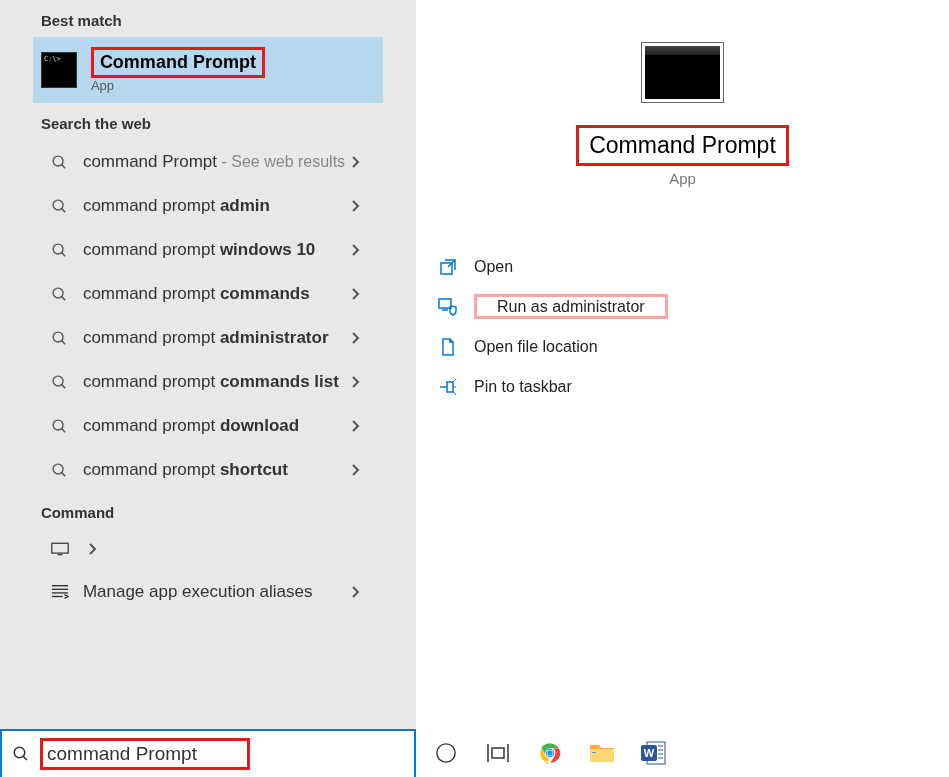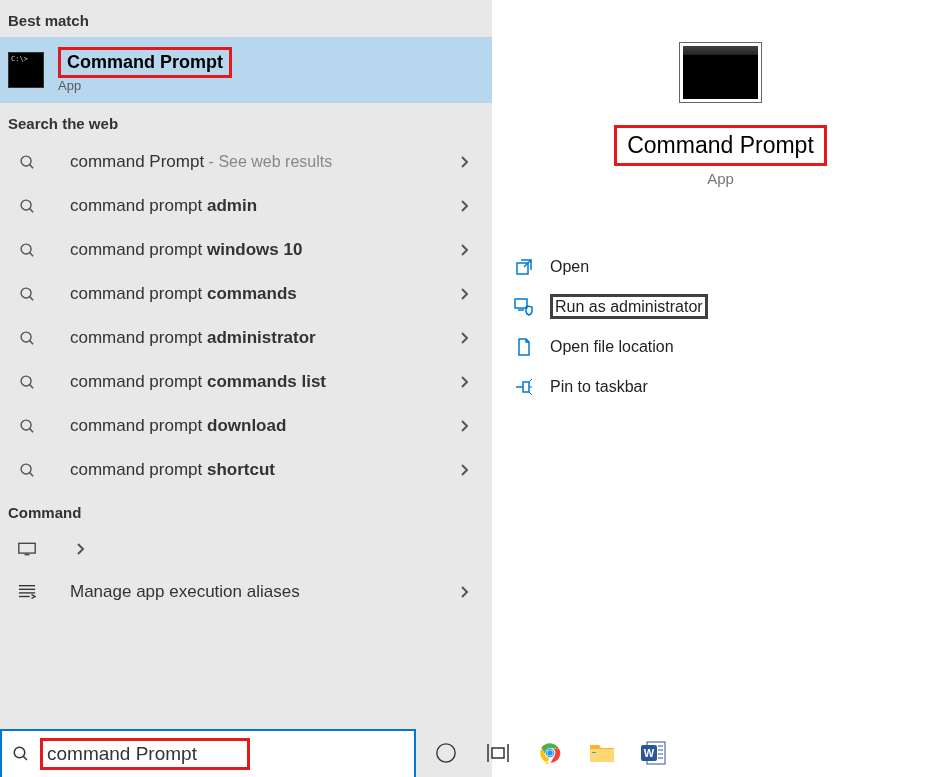--- a/index.html
+++ b/index.html
@@ -1,46 +1,46 @@
 <!DOCTYPE html>
 <html><head>
   <meta charset="utf-8">
   <style>
     * { margin: 0; padding: 0; box-sizing: border-box; font-family: 'Segoe UI', Tahoma, Geneva, sans-serif; }
     body { width: 949px; height: 777px; background: #fff; overflow: hidden; position: relative; }
     .container { display: flex; height: 100%; }
-    .left-pane { width: 492px; background: #e8e8e8; display: flex; flex-direction: column; }
+    .left-pane { width: 416px; background: #e8e8e8; display: flex; flex-direction: column; align-items: center; }
     .right-pane { flex: 1; background: #fff; display: flex; flex-direction: column; }
     .section-header { font-size: 15px; font-weight: 600; color: #333; padding: 12px 8px 8px 8px; }
     .best-match-item { display: flex; align-items: center; background: #b7d7ef; padding: 10px 8px; }
     .cmd-icon { width: 36px; height: 36px; background: #000; border: 1px solid #333; margin-right: 14px; position: relative; overflow: hidden; }
     .cmd-icon::before { content: 'C:\\>'; color: #ccc; font-family: monospace; font-size: 7px; position: absolute; top: 2px; left: 2px; }
     .best-match-text { display: flex; flex-direction: column; }
     .best-match-title { font-size: 18px; font-weight: 600; color: #000; }
     .best-match-sub { font-size: 13px; color: #5a5a5a; }
     .redbox { border: 3px solid #e11b1b; padding: 2px 6px; display: inline-block; }
-    .web-item, .setting-item { display: flex; align-items: center; padding: 12px 18px; gap: 20px; }
+    .web-item, .setting-item { display: flex; align-items: center; padding: 12px 18px; }
     .web-item-icon { width: 18px; margin-right: 14px; display: flex; justify-content: center; }
     .web-text { flex: 1; font-size: 17px; color: #333; }
     .web-text .bold { font-weight: 600; }
     .web-text .grey { color: #888; font-size: 16px; }
     .chevron { width: 20px; display: flex; justify-content: center; color: #555; }
     .setting-text { flex: 1; font-size: 17px; color: #333; line-height: 1.35; }
     .search-bar { position: absolute; bottom: 0; left: 0; width: 416px; height: 48px; background: #fff; border: 2px solid #0078d4; border-bottom: none; display: flex; align-items: center; padding: 0 10px; }
     .search-text { font-size: 19px; color: #333; margin-left: 10px; border: 3px solid #e11b1b; padding: 2px 50px 2px 4px; line-height: 1.2; }
     .preview-area { display: flex; flex-direction: column; align-items: center; padding-top: 42px; }
     .preview-icon { width: 83px; height: 61px; background: #fff; border: 1px solid #666; padding: 3px; }
     .preview-icon-inner { width: 100%; height: 100%; background: #000; position: relative; }
     .preview-icon-inner::before { content: ''; position: absolute; top: 0; left: 0; right: 0; height: 9px; background: linear-gradient(to bottom, #444, #222); }
     .preview-title { font-size: 23px; color: #000; margin-top: 22px; border: 3px solid #e11b1b; padding: 4px 10px; }
     .preview-sub { font-size: 15px; color: #777; margin-top: 4px; }
     .actions { margin-top: 60px; padding: 0 16px; }
     .action-item { display: flex; align-items: center; padding: 11px 0; font-size: 16px; color: #222; }
     .action-icon { width: 32px; display: flex; justify-content: center; margin-right: 10px; color: #0078d4; }
-    .redbox-action { border: 3px solid #404040; padding: 1px 2px; text-align: center; }
+    .redbox-action { border: 3px solid #fca5a5; padding: 1px 20px; text-align: center; }
     .taskbar { position: absolute; bottom: 0; left: 416px; right: 0; height: 48px; display: flex; align-items: center; padding-left: 16px; gap: 24px; }
     .taskbar-icon { width: 28px; height: 28px; display: flex; align-items: center; justify-content: center; }
     svg { display: block; }
     .scroll { flex: 1; overflow: hidden; }
   </style>
 </head>
 <body>
 
 <div class="container">
   <div class="left-pane">

